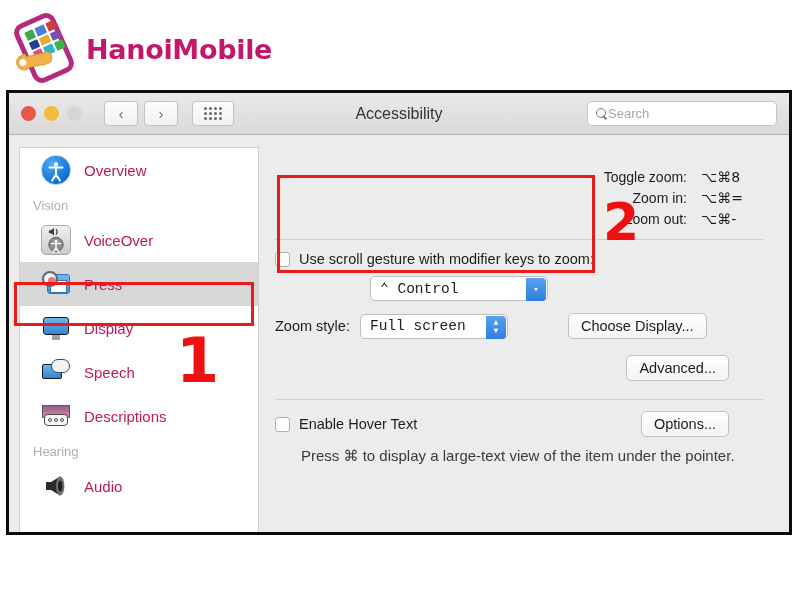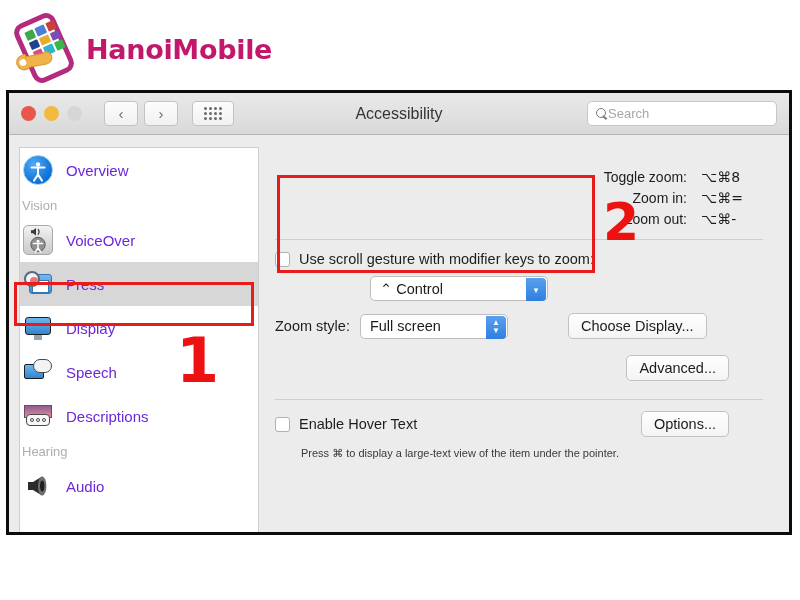--- a/index.html
+++ b/index.html
@@ -90,25 +90,25 @@
   .search-ph { font-size: 13px; color: #a6a6a6; }
 
   
   .body { display: flex; height: 402px; background: #ececec; padding: 12px 10px 0 10px; }
   .sidebar {
     width: 240px; background: #ffffff; border: 1px solid #cfcfcf;
     border-bottom: none; position: relative; overflow: hidden;
   }
   .side-item {
     display: flex; align-items: center; gap: 13px;
-    height: 44px; padding-left: 3px; font-size: 15px; color: #6d28d9;
+    height: 44px; padding-left: 21px; font-size: 15px; color: #be185d;
   }
   .side-item.selected { background: #d7d7d7; }
   .side-head {
-    font-size: 13px; color: #aeaeae; padding-left: 2px; height: 26px;
+    font-size: 13px; color: #aeaeae; padding-left: 13px; height: 26px;
     display: flex; align-items: center;
   }
   .sico { width: 30px; height: 30px; flex: none; position: relative; }
 
   
   .ico-overview { border-radius: 50%; background: radial-gradient(circle at 35% 28%, #4fa9f5, #0a6fd6 72%); border: 1.5px solid #9cc9ef; }
   .ico-voiceover { border-radius: 5px; background: linear-gradient(to bottom,#f2f2f2,#c9c9c9); border: 1px solid #a9a9a9; }
   .ico-zoom-box { border-radius: 3px; background: linear-gradient(to bottom,#7ab6e8,#3f8fd2); border:1px solid #2f78b8; position:absolute; left:6px; top:5px; width:23px; height:20px; }
   .ico-zoom-screen { position:absolute; left:9px; top:11px; width:17px; height:13px; background:#fff; border:1px solid #2f78b8; }
   .ico-zoom-lens { position:absolute; left:1px; top:2px; width:16px; height:16px; border-radius:50%; background:#f0f6fb; border:2.5px solid #5a6878; }
@@ -139,37 +139,37 @@
   .sc-list { margin-top: 8px; font-size: 14px; color: #1d1d1d; }
   .sc-line { display: flex; justify-content: flex-end; align-items: baseline; margin-bottom: 5px; }
   .sc-name { text-align: left; margin-left: 36px; }
   .sc-key { width: 76px; text-align: left; padding-left: 14px; font-family: "DejaVu Sans", sans-serif; }
 
   .divider { height: 1px; background: #cfcfcf; margin: 12px 0 11px 0; }
 
   .popup {
     height: 25px; border-radius: 5px; background: #ffffff;
     border: 1px solid #bdbdbd; display: inline-flex; align-items: center;
-    padding: 0 0 0 9px; font-size: 14.5px; color: #1b1b1b; position: relative;
+    padding: 0 0 0 9px; font-size: 14.5px; color: #1b1b1b; position: relative; font-family: Liberation Mono, monospace;
   }
   .popup .arrowbox {
     width: 20px; height: 23px; margin-left: 10px; border-radius: 0 4px 4px 0;
     background: linear-gradient(to bottom,#58a0f0,#2f7fe0);
     display: flex; flex-direction: column; align-items: center; justify-content: center; color: #fff;
     font-size: 9px; line-height: 8px;
   }
   .zs-label { font-size: 14.5px; color: #1d1d1d; margin-right: 10px; }
 
   .btn {
     height: 26px; border-radius: 5px; border: 1px solid #c1c1c1;
     background: linear-gradient(to bottom,#fefefe,#f4f4f4);
     font-size: 14.5px; color: #1b1b1b; display: inline-flex;
     align-items: center; justify-content: center; padding: 0 12px;
   }
-  .hint { font-size: 11px; color: #3a3a3a; margin-top: 10px; padding-left: 26px; }
+  .hint { font-size: 15px; color: #3a3a3a; margin-top: 10px; padding-left: 26px; }
 
   
   .anno-box { position: absolute; border: 3px solid #e81b1b; pointer-events: none; z-index: 30; }
   .anno-num {
     position: absolute; color: #ee1111; font-weight: bold;
     font-family: "DejaVu Sans", sans-serif; z-index: 31; line-height: 1;
   }
 </style>
 </head>
 <body>

